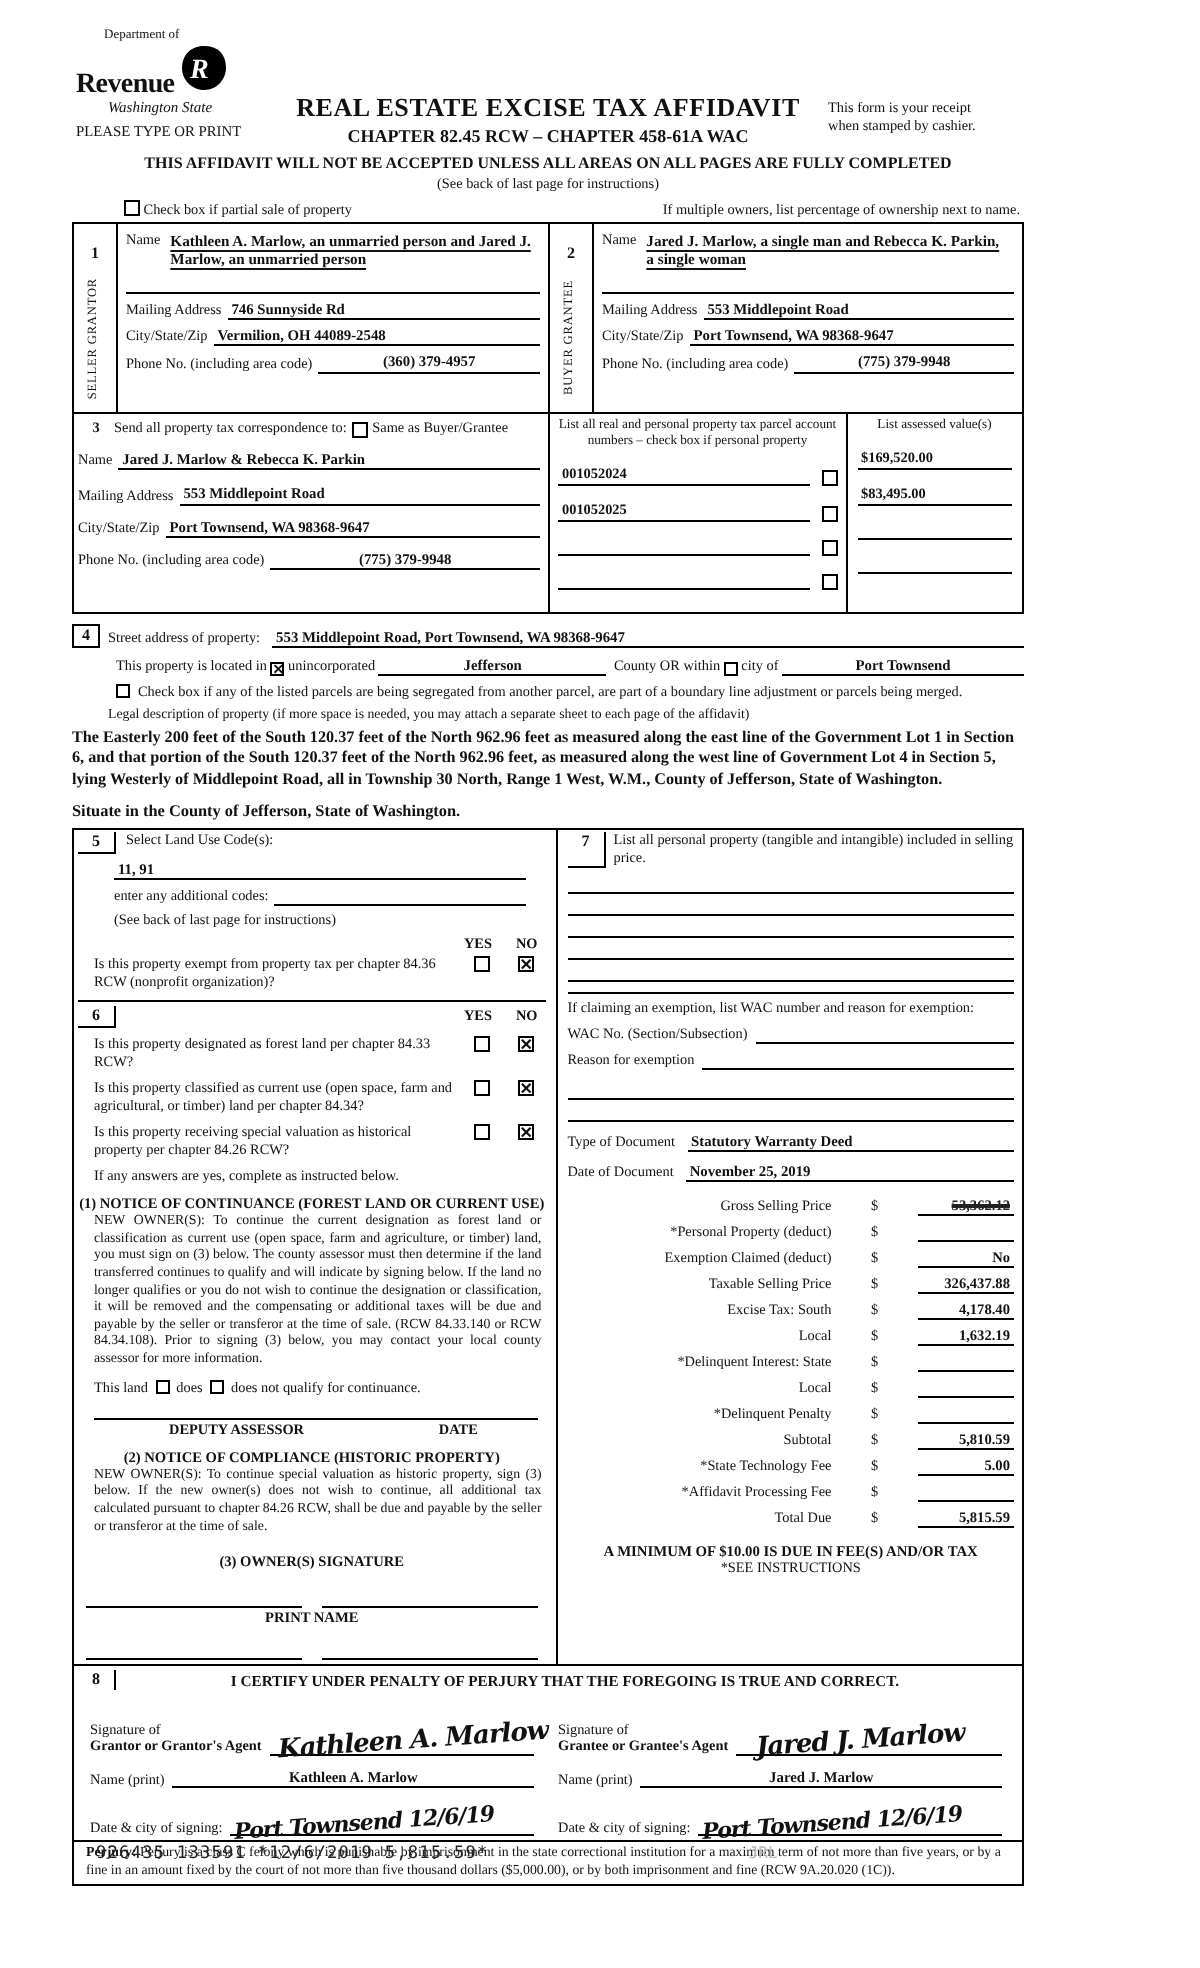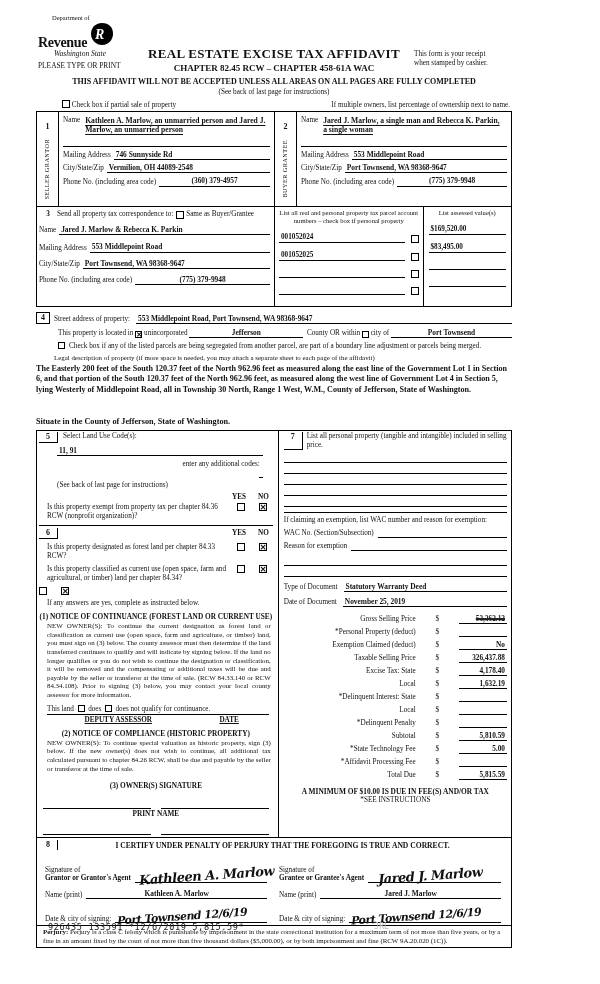--- a/index.html
+++ b/index.html
@@ -49,36 +49,36 @@
   .prow{display:flex;align-items:flex-end;margin-top:8px;}
   .pnum{flex:1;border-bottom:1px solid #000;font-weight:bold;padding:0 2px;min-height:8px;}
   .prow .cb{margin-left:6px;margin-bottom:0;}
   .arow{border-bottom:1px solid #000;font-weight:bold;margin-top:8px;min-height:8px;padding:0 2px;}
   
   .sec4{padding:3px 0 0 0;}
   .s4row{display:flex;align-items:flex-end;margin-top:2px;}
   .numbox{display:inline-block;border:1px solid #000;font-weight:bold;font-size:8px;padding:0 4px;margin-right:4px;}
   .legal-label{margin:3px 0 0 18px;font-size:6.9px;}
   .legal-text{font-weight:bold;font-size:8.1px;margin-top:1px;line-height:1.3;}
-  .situate{font-weight:bold;font-size:8.2px;margin-top:22px;}
+  .situate{font-weight:bold;font-size:8.2px;margin-top:6px;}
   
   .maintbl{display:flex;border-top:1px solid #000;border-left:1px solid #000;border-right:1px solid #000;margin-top:2px;}
   .mleft{width:51%;box-sizing:border-box;border-right:1px solid #000;padding:1px 5px 2px 2px;}
   .mright{width:49%;box-sizing:border-box;padding:1px 4px 2px 5px;display:flex;flex-direction:column;}
   .sechead{display:flex;align-items:flex-start;}
   .secnum{width:18px;border-right:1px solid #000;border-bottom:1px solid #000;font-weight:bold;font-size:8px;text-align:center;flex:0 0 auto;}
   .yn{display:flex;justify-content:flex-end;gap:12px;padding-right:4px;font-size:7.2px;font-weight:bold;}
   .qrow{display:flex;align-items:flex-start;margin-top:4px;}
   .qtext{flex:1;padding-left:8px;padding-right:6px;}
   .qboxes{display:flex;gap:14px;padding-right:6px;align-items:center;}
   .hr{border-top:1px solid #000;margin:4px 0 2px 0;}
   .notice-title{font-weight:bold;font-size:7.3px;text-align:center;margin-top:4px;}
   .notice-body{font-size:6.9px;text-align:justify;margin-top:1px;padding:0 2px 0 8px;}
   .landline{margin:5px 0 0 8px;}
-  .siglines{display:flex;padding:0 4px 0 8px;text-decoration:underline;}
+  .siglines{display:flex;margin-top:10px;padding:0 4px 0 8px;}
   .sigline{border-top:1px solid #000;text-align:center;font-weight:bold;font-size:7.2px;padding-top:1px;}
   .sig-l{flex:1.8;} .sig-r{flex:1;}
   .ownsig{display:flex;gap:10px;margin-top:10px;padding:0 4px;}
   .ownsig div{flex:1;border-bottom:1px solid #000;height:8px;}
   
   .ppl{display:flex;margin-bottom:2px;}
   .ppl .txt{flex:1;padding-left:4px;}
   .blank-line{border-bottom:1px solid #000;height:10px;}
   .rdiv{border-top:1px solid #000;margin:5px 0 3px 0;}
   .wrow{display:flex;align-items:flex-end;margin-top:4px;}
@@ -296,21 +296,21 @@
   <div class="maintbl">
 
     <div class="mleft">
       <div class="sechead">
         <span class="secnum">5</span>
         <span style="padding-left:5px;text-align:right;">Select Land Use Code(s):</span>
       </div>
       <div class="frow" style="margin:3px 10px 0 18px;">
         <span class="fill">11, 91</span>
       </div>
-      <div class="frow" style="margin:4px 10px 0 18px;flex-direction:column;">
+      <div class="frow" style="margin:4px 10px 0 18px;">
         <span class="lab">enter any additional codes:</span>
         <span class="fill"></span>
       </div>
       <div style="margin:3px 0 0 18px;">(See back of last page for instructions)</div>
       <div class="yn" style="margin-top:3px;">
         <span>YES</span>
         <span>NO</span>
       </div>
       <div class="qrow" style="margin-top:1px;">
         <span class="qtext">Is this property exempt from property tax per chapter 84.36 RCW (nonprofit organization)?</span>
@@ -337,20 +337,21 @@
         </span>
       </div>
       <div class="qrow">
         <span class="qtext">Is this property classified as current use (open space, farm and agricultural, or timber) land per chapter 84.34?</span>
         <span class="qboxes">
           <span class="cb"></span>
           <span class="cb">✕</span>
         </span>
       </div>
       <div class="qrow">
+        <span class="qtext">Is this property receiving special valuation as historical property per chapter 84.26 RCW?</span>
         <span class="qboxes">
           <span class="cb"></span>
           <span class="cb">✕</span>
         </span>
       </div>
       <div style="margin:4px 0 0 8px;">If any answers are yes, complete as instructed below.</div>
 
       <div class="notice-title">(1) NOTICE OF CONTINUANCE (FOREST LAND OR CURRENT USE)</div>
       <div class="notice-body">NEW OWNER(S): To continue the current designation as forest land or classification as current use (open space, farm and agriculture, or timber) land, you must sign on (3) below. The county assessor must then determine if the land transferred continues to qualify and will indicate by signing below. If the land no longer qualifies or you do not wish to continue the designation or classification, it will be removed and the compensating or additional taxes will be due and payable by the seller or transferor at the time of sale. (RCW 84.33.140 or RCW 84.34.108). Prior to signing (3) below, you may contact your local county assessor for more information.</div>
 
@@ -430,21 +431,21 @@
             <span class="fin-label">Exemption Claimed (deduct)</span>
             <span class="fin-d">$</span>
             <span class="fin-line">No</span>
           </div>
         <div class="fin-row">
             <span class="fin-label">Taxable Selling Price</span>
             <span class="fin-d">$</span>
             <span class="fin-line">326,437.88</span>
           </div>
         <div class="fin-row">
-            <span class="fin-label">Excise Tax:  State</span>
+            <span class="fin-label">Excise Tax:  South</span>
             <span class="fin-d">$</span>
             <span class="fin-line">4,178.40</span>
           </div>
         <div class="fin-row">
             <span class="fin-label">Local</span>
             <span class="fin-d">$</span>
             <span class="fin-line">1,632.19</span>
           </div>
         <div class="fin-row">
             <span class="fin-label">*Delinquent Interest:  State</span>

